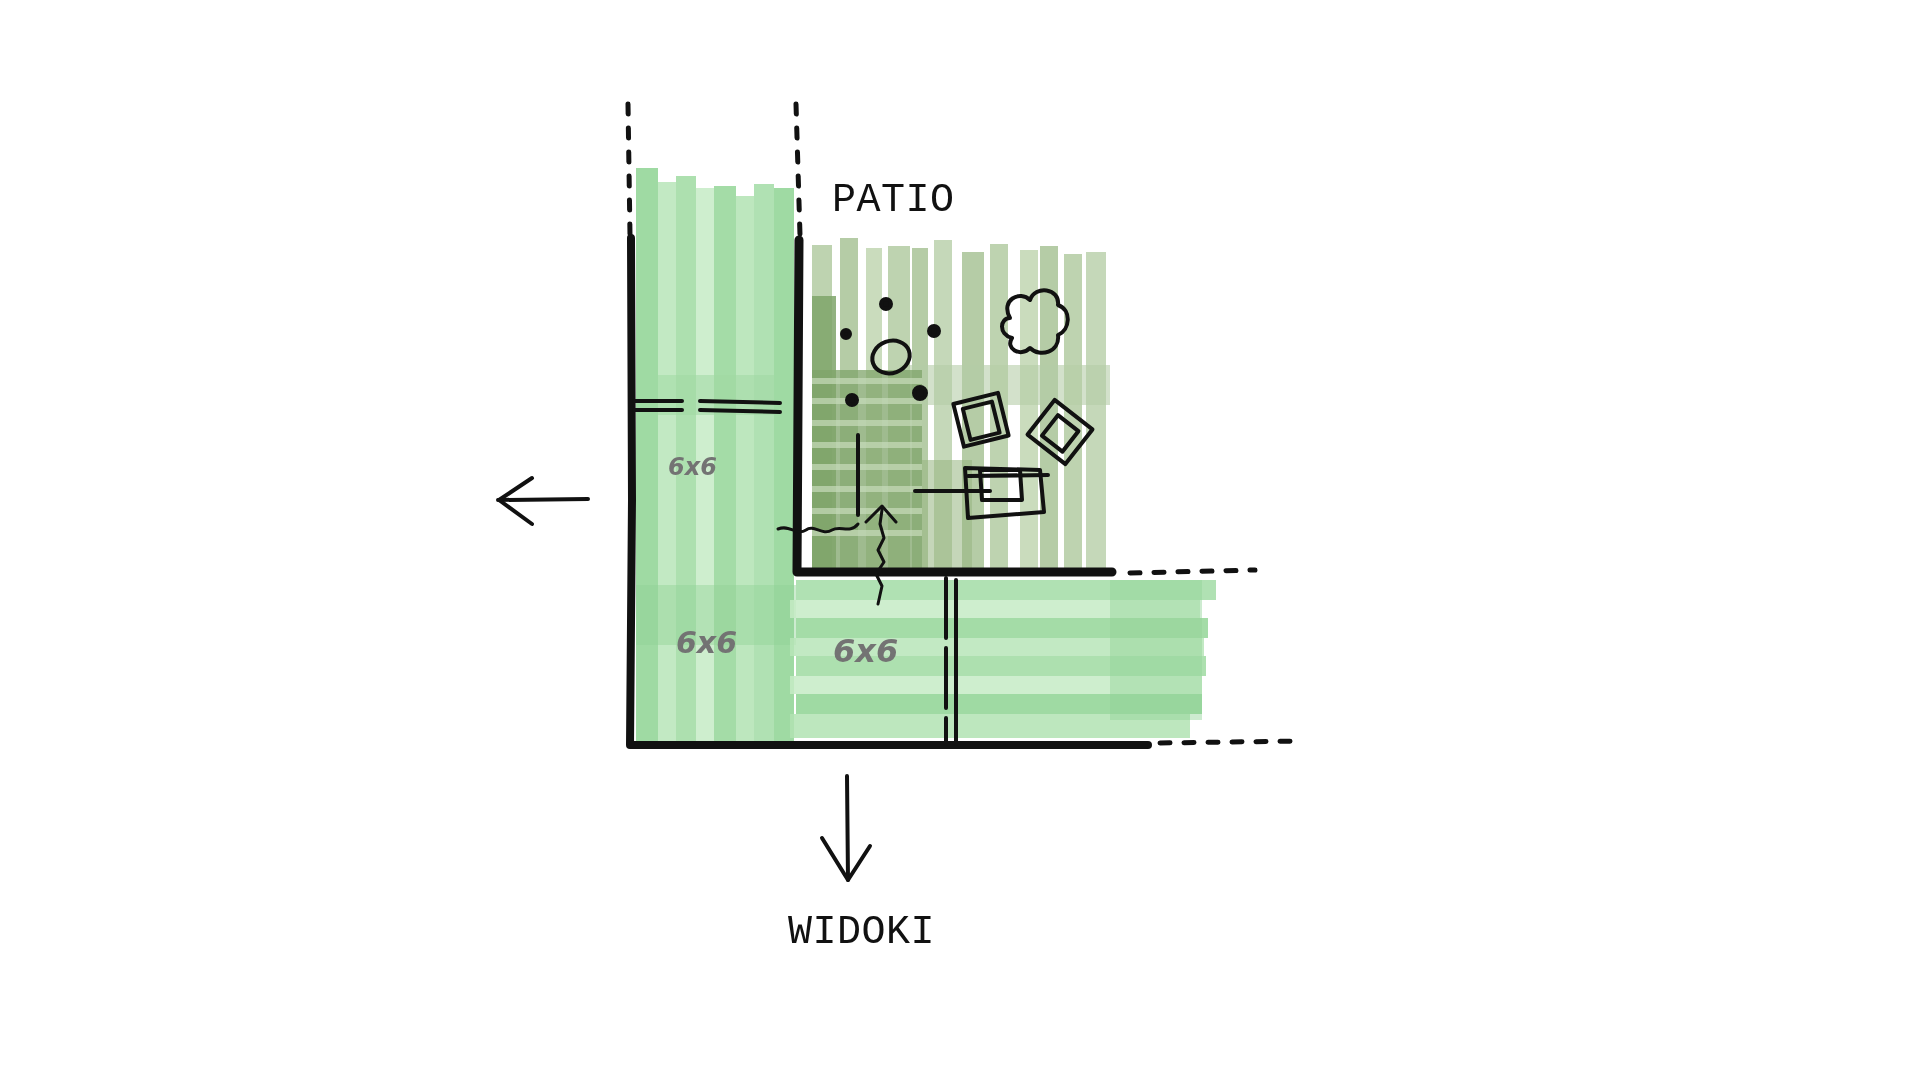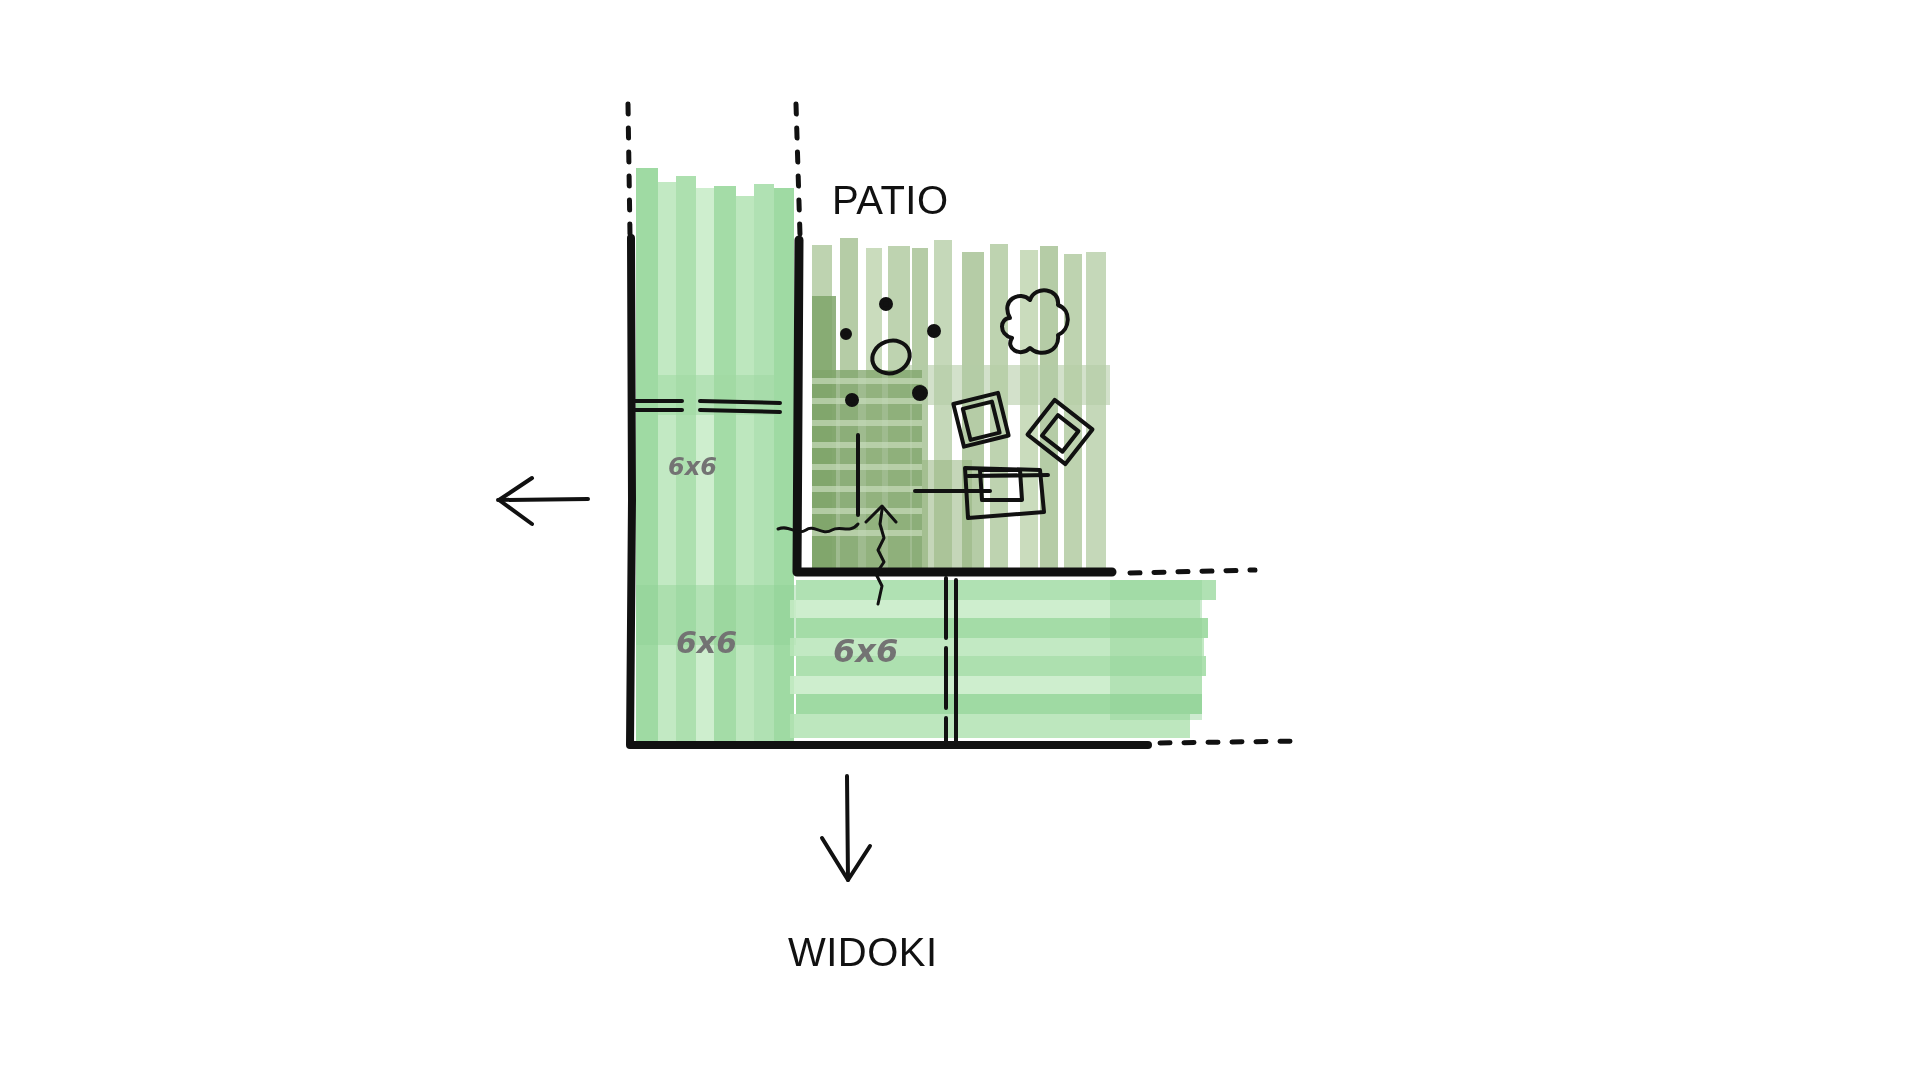--- a/index.html
+++ b/index.html
@@ -1,26 +1,26 @@
 <!DOCTYPE html>
 <html><head>
 <meta charset="utf-8">
 <style>
   html, body { margin: 0; padding: 0; background: #ffffff; }
   body { width: 1920px; height: 1079px; overflow: hidden; position: relative; }
   #canvas { position: absolute; left: 0; top: 0; width: 1920px; height: 1079px; }
   .label {
     position: absolute;
-    font-family: Liberation Sans, sans-serif;
+    font-family: Liberation Mono, monospace;
     color: #111111;
     letter-spacing: 0.5px;
     white-space: nowrap;
   }
   #patio-label { left: 832px; top: 178px; font-size: 40px; }
-  #widoki-label { left: 788px; top: 930px; font-size: 40px; }
+  #widoki-label { left: 788px; top: 910px; font-size: 40px; }
   .dim {
     position: absolute;
     font-family: "DejaVu Sans", sans-serif;
     font-weight: bold;
     color: #737373;
     font-style: italic;
     white-space: nowrap;
   }
   #dim-1 { left: 668px; top: 453px; font-size: 24px; }
   #dim-2 { left: 676px; top: 625px; font-size: 30px; }

